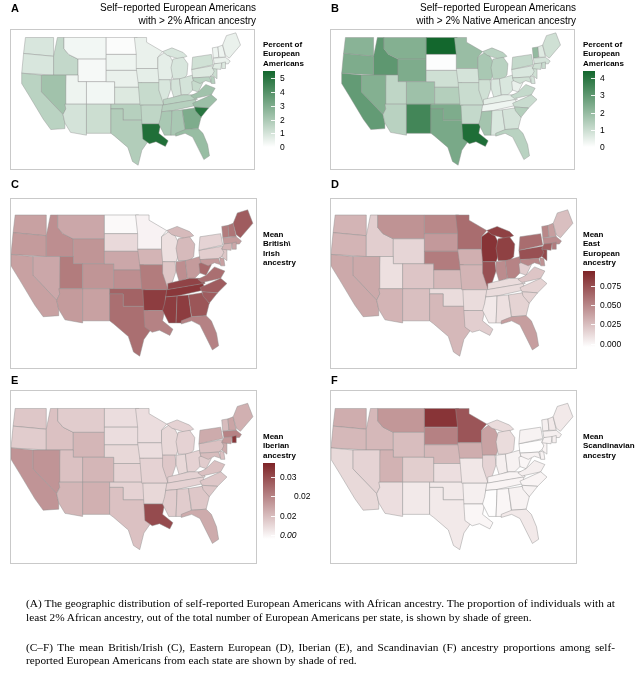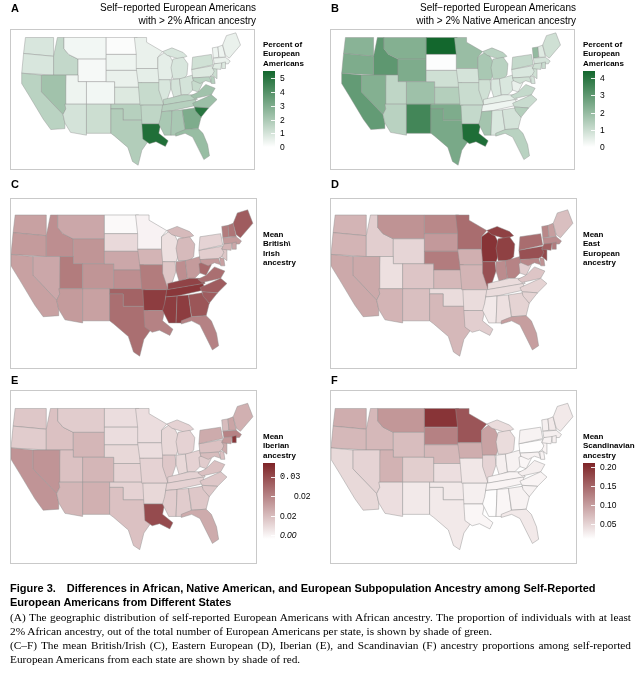--- a/index.html
+++ b/index.html
@@ -29,21 +29,21 @@
   .p2 .legend,.p3 .legend { top:52px; }
   .p4 .legend,.p5 .legend { top:58px; }
   .legend-title { font-weight:bold; font-size:8px; line-height:1.18; white-space:pre-line; }
   .legend-bar-wrap { position:relative; margin-top:3px; height:76px; width:56px; }
   .legend-bar { position:absolute; left:0; top:0; width:12px; height:76px; }
   .tick-label { position:absolute; left:17px; font-size:8.5px; transform:translateY(-50%); line-height:1; }
   .tick-mark { position:absolute; left:8px; width:4px; height:1px; background:rgba(255,255,255,0.9); }
   .caption { position:absolute; top:581px; left:10px; width:621px; }
   .cap-head { font-size:11px; font-weight:bold; line-height:1.28; margin-bottom:2px; }
   .cap-label { margin-right:11px; }
-  .cap-body p { margin:0; font-family:"Liberation Serif",serif; font-size:11.3px;
+  .cap-body p { margin:16px; font-family:"Liberation Serif",serif; font-size:11.3px;
                 line-height:1.22; text-align:justify; }
 </style>
 </head>
 <body>
 
 <div class="fig">
 
   <section class="panel p0">
     <div class="panel-letter">A</div>
     <div class="panel-title">Self−reported European Americans
@@ -326,20 +326,31 @@
             <polygon points="205,36 213,35 212,42 203,41" fill="rgb(161,96,98)" stroke="#909090" stroke-width="0.45" stroke-linejoin="round"></polygon>
             <polygon points="213,35 217,34 217,41 213,41" fill="rgb(178,124,126)" stroke="#909090" stroke-width="0.45" stroke-linejoin="round"></polygon>
           </svg>
         </div>
     </div>
     <div class="legend">
       <div class="legend-title">Mean
 East
 European
 ancestry</div>
+      <div class="legend-bar-wrap">
+        <div class="legend-bar" style="background: linear-gradient(to top, rgb(255, 255, 255), rgb(126, 36, 39));"></div>
+      <div class="tick-mark" style="top: 20.202%;"></div>
+          <div class="tick-label" style="top: 20.202%;">0.075</div>
+          <div class="tick-mark" style="top: 45.4545%;"></div>
+          <div class="tick-label" style="top: 45.4545%;">0.050</div>
+          <div class="tick-mark" style="top: 70.7071%;"></div>
+          <div class="tick-label" style="top: 70.7071%;">0.025</div>
+          <div class="tick-mark" style="top: 95.9596%;"></div>
+          <div class="tick-label" style="top: 95.9596%;">0.000</div>
+        </div>
     </div>
   </section>
 
   <section class="panel p4">
     <div class="panel-letter">E</div>
 
     <div class="map-box">
       <div class="map-svg-host">
           <svg viewBox="0 0 236 148" preserveAspectRatio="xMidYMid meet">
             <polygon points="4,8 34,8 34,28 2,25" fill="rgb(222,199,200)" stroke="#909090" stroke-width="0.45" stroke-linejoin="round"></polygon>
@@ -394,21 +405,21 @@
           </svg>
         </div>
     </div>
     <div class="legend">
       <div class="legend-title">Mean
 Iberian
 ancestry</div>
       <div class="legend-bar-wrap">
         <div class="legend-bar" style="background: linear-gradient(to top, rgb(255, 255, 255), rgb(126, 36, 39));"></div>
       <div class="tick-mark" style="top: 17.9487%;"></div>
-          <div class="tick-label" style="top: 17.9487%; font-family: Liberation Mono, monospace;">0.03</div>
+          <div class="tick-label" style="top: 17.9487%;">0.03</div>
           <div class="tick-mark" style="top: 43.5897%;"></div>
           <div class="tick-label" style="top: 43.5897%; padding-left: 14px;">0.02</div>
           <div class="tick-mark" style="top: 69.2308%;"></div>
           <div class="tick-label" style="top: 69.2308%;">0.02</div>
           <div class="tick-mark" style="top: 94.8718%;"></div>
           <div class="tick-label" style="top: 94.8718%; font-style: italic;">0.00</div>
         </div>
     </div>
   </section>
 
@@ -467,37 +478,23 @@
             <polygon points="204,30 217,29 222,33 220,36 205,36" fill="rgb(245,239,239)" stroke="#909090" stroke-width="0.45" stroke-linejoin="round"></polygon>
             <polygon points="205,36 213,35 212,42 203,41" fill="rgb(247,242,242)" stroke="#909090" stroke-width="0.45" stroke-linejoin="round"></polygon>
             <polygon points="213,35 217,34 217,41 213,41" fill="rgb(245,239,239)" stroke="#909090" stroke-width="0.45" stroke-linejoin="round"></polygon>
           </svg>
         </div>
     </div>
     <div class="legend">
       <div class="legend-title">Mean
 Scandinavian
 ancestry</div>
-      <div class="legend-bar-wrap">
-        <div class="legend-bar" style="background: linear-gradient(to top, rgb(255, 255, 255), rgb(126, 36, 39));"></div>
-      <div class="tick-mark" style="top: 5%;"></div>
-          <div class="tick-label" style="top: 5%;">0.20</div>
-          <div class="tick-mark" style="top: 30%;"></div>
-          <div class="tick-label" style="top: 30%;">0.15</div>
-          <div class="tick-mark" style="top: 55%;"></div>
-          <div class="tick-label" style="top: 55%;">0.10</div>
-          <div class="tick-mark" style="top: 80%;"></div>
-          <div class="tick-label" style="top: 80%;">0.05</div>
-        </div>
     </div>
   </section>
 
   <div class="caption">
-    <div class="cap-head">
-      <span class="cap-label">Figure 3.</span><span>Differences in African, Native American, and European Subpopulation Ancestry among Self-Reported European Americans from Different States</span>
-    </div>
     <div class="cap-body">
       <p>(A) The geographic distribution of self-reported European Americans with African ancestry. The proportion of individuals with at least 2% African ancestry, out of the total number of European Americans per state, is shown by shade of green.</p>
       <p>(C–F) The mean British/Irish (C), Eastern European (D), Iberian (E), and Scandinavian (F) ancestry proportions among self-reported European Americans from each state are shown by shade of red.</p>
     </div>
   </div>
 
 </div>
 
 </body></html>

